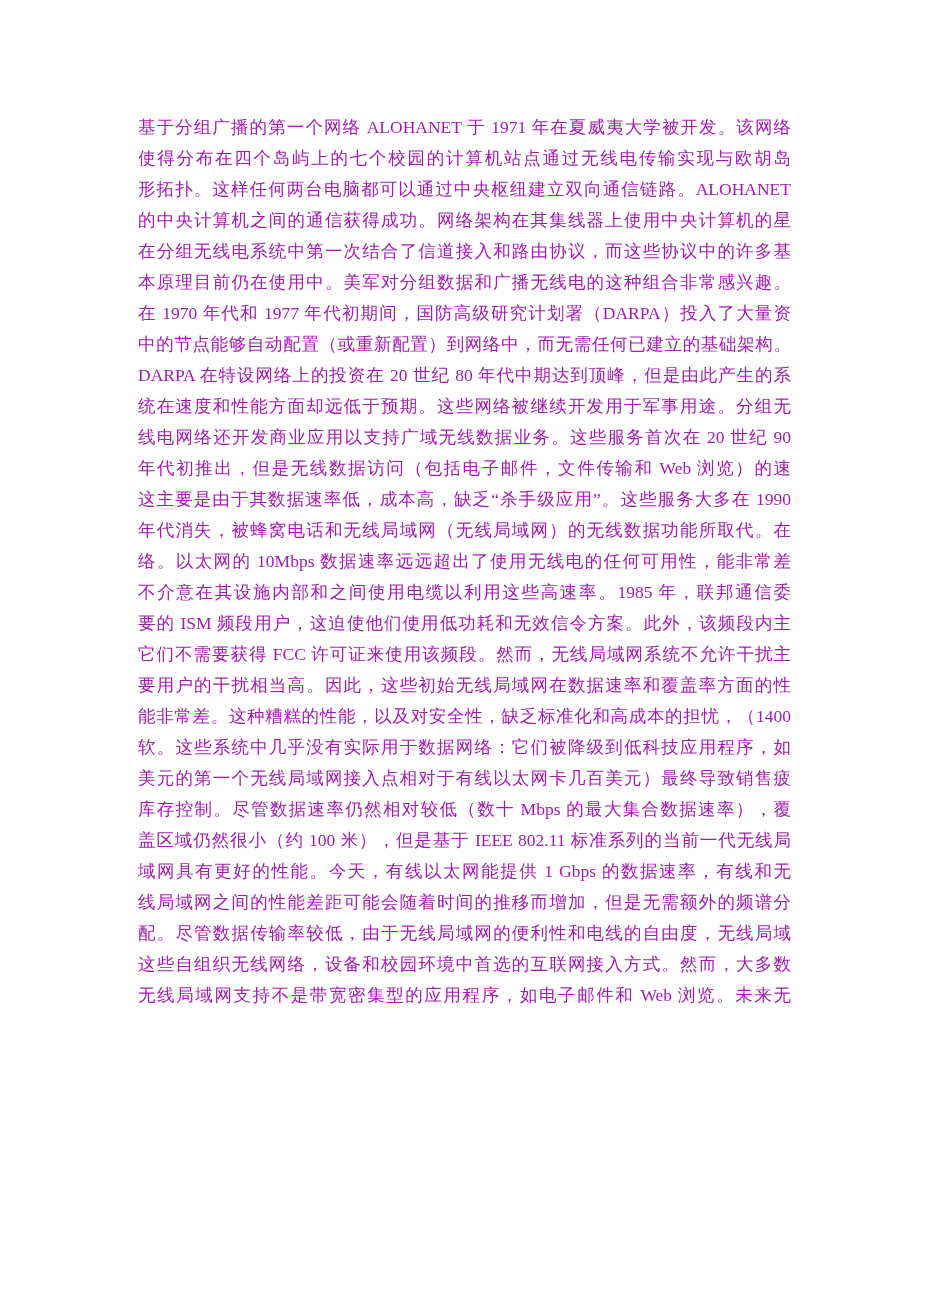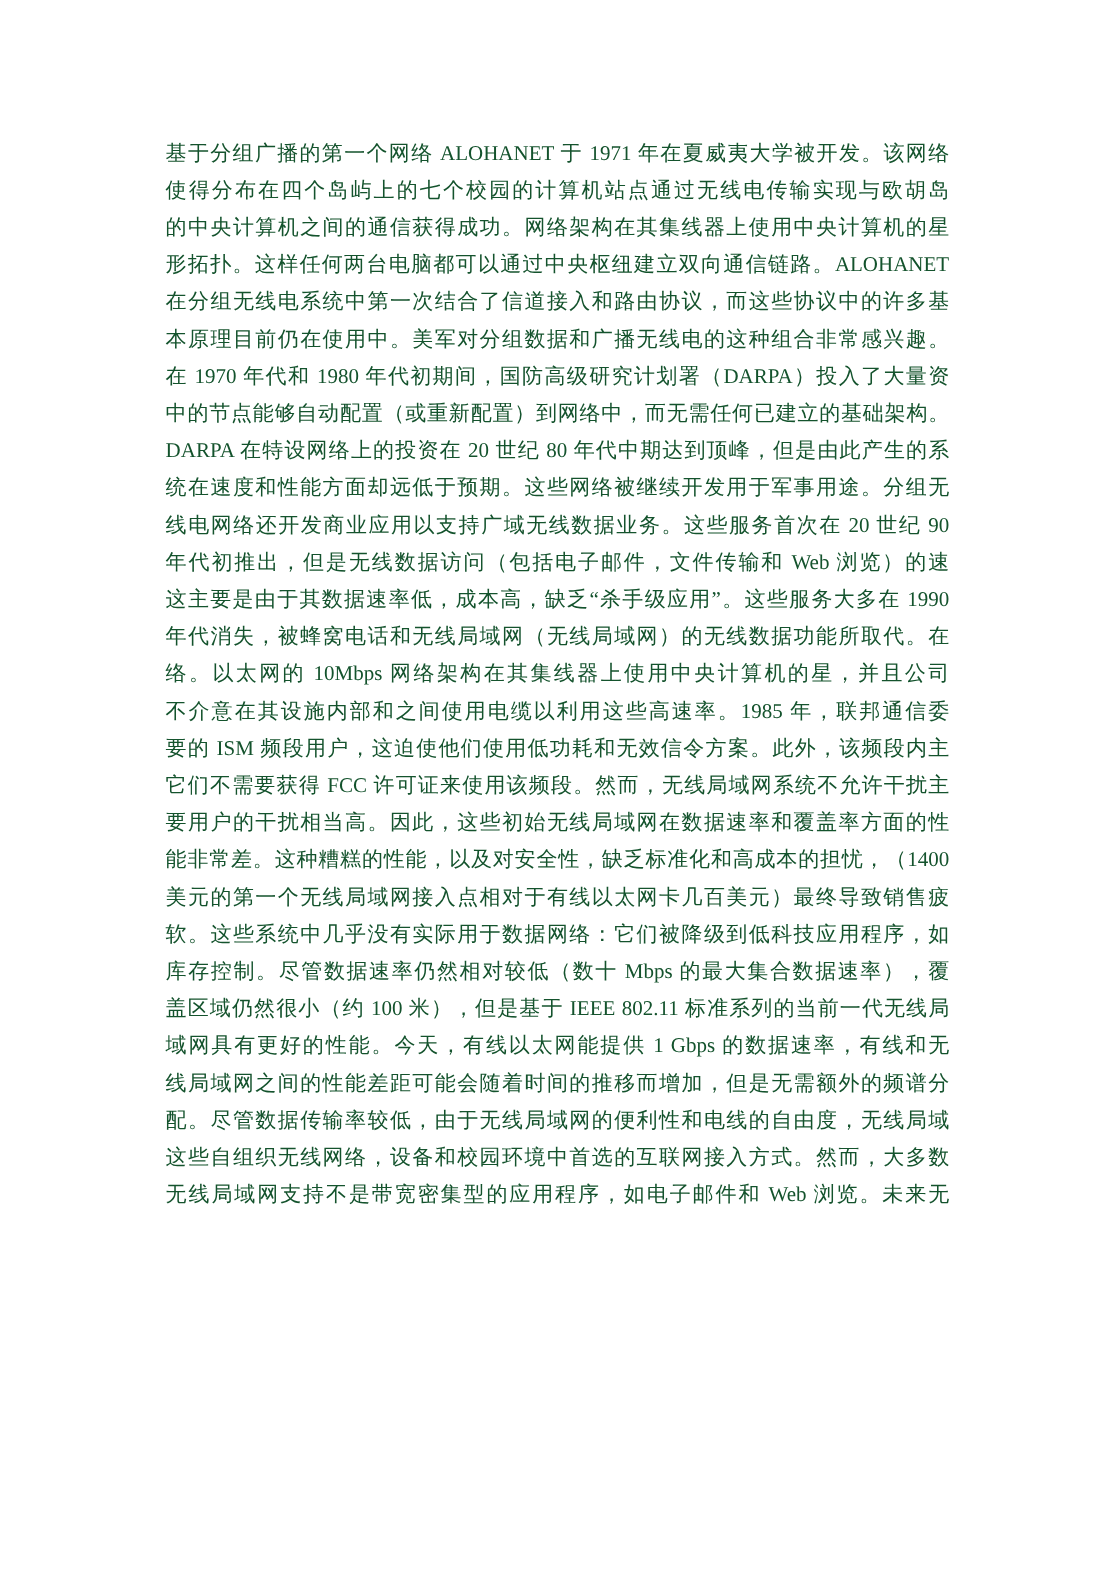--- a/index.html
+++ b/index.html
@@ -21,54 +21,54 @@
   .text-block {
     position: absolute;
     left: 138px;
     top: 112px;
     width: 653px;
   }
   .text-line {
     font-family: "Liberation Serif", "DejaVu Serif", serif;
     font-size: 17.5px;
     line-height: 31px;
-    color: #14532d;
+    color: #a21caf;
     text-align: justify;
     text-align-last: justify;
     white-space: normal;
     word-break: keep-all;
   }
 </style>
 </head>
 <body>
 
 <div class="page">
   <div class="text-block">
       <div class="text-line">基于分组广播的第一个网络 ALOHANET 于 1971 年在夏威夷大学被开发。该网络</div>
       <div class="text-line">使得分布在四个岛屿上的七个校园的计算机站点通过无线电传输实现与欧胡岛</div>
+      <div class="text-line">形拓扑。这样任何两台电脑都可以通过中央枢纽建立双向通信链路。ALOHANET</div>
       <div class="text-line">的中央计算机之间的通信获得成功。网络架构在其集线器上使用中央计算机的星</div>
-      <div class="text-line">形拓扑。这样任何两台电脑都可以通过中央枢纽建立双向通信链路。ALOHANET</div>
       <div class="text-line">在分组无线电系统中第一次结合了信道接入和路由协议，而这些协议中的许多基</div>
       <div class="text-line">本原理目前仍在使用中。美军对分组数据和广播无线电的这种组合非常感兴趣。</div>
-      <div class="text-line">在 1970 年代和 1980 年代初期间，国防高级研究计划署（DARPA）投入了大量资</div>
+      <div class="text-line">在 1970 年代和 1977 年代初期间，国防高级研究计划署（DARPA）投入了大量资</div>
       <div class="text-line">中的节点能够自动配置（或重新配置）到网络中，而无需任何已建立的基础架构。</div>
       <div class="text-line">DARPA 在特设网络上的投资在 20 世纪 80 年代中期达到顶峰，但是由此产生的系</div>
       <div class="text-line">统在速度和性能方面却远低于预期。这些网络被继续开发用于军事用途。分组无</div>
       <div class="text-line">线电网络还开发商业应用以支持广域无线数据业务。这些服务首次在 20 世纪 90</div>
       <div class="text-line">年代初推出，但是无线数据访问（包括电子邮件，文件传输和 Web 浏览）的速</div>
       <div class="text-line">这主要是由于其数据速率低，成本高，缺乏“杀手级应用”。这些服务大多在 1990</div>
       <div class="text-line">年代消失，被蜂窝电话和无线局域网（无线局域网）的无线数据功能所取代。在</div>
-      <div class="text-line">络。以太网的 10Mbps 网络架构在其集线器上使用中央计算机的星，并且公司</div>
+      <div class="text-line">络。以太网的 10Mbps 数据速率远远超出了使用无线电的任何可用性，能非常差</div>
       <div class="text-line">不介意在其设施内部和之间使用电缆以利用这些高速率。1985 年，联邦通信委</div>
       <div class="text-line">要的 ISM 频段用户，这迫使他们使用低功耗和无效信令方案。此外，该频段内主</div>
       <div class="text-line">它们不需要获得 FCC 许可证来使用该频段。然而，无线局域网系统不允许干扰主</div>
       <div class="text-line">要用户的干扰相当高。因此，这些初始无线局域网在数据速率和覆盖率方面的性</div>
       <div class="text-line">能非常差。这种糟糕的性能，以及对安全性，缺乏标准化和高成本的担忧，（1400</div>
+      <div class="text-line">软。这些系统中几乎没有实际用于数据网络：它们被降级到低科技应用程序，如</div>
       <div class="text-line">美元的第一个无线局域网接入点相对于有线以太网卡几百美元）最终导致销售疲</div>
-      <div class="text-line">软。这些系统中几乎没有实际用于数据网络：它们被降级到低科技应用程序，如</div>
       <div class="text-line">库存控制。尽管数据速率仍然相对较低（数十 Mbps 的最大集合数据速率），覆</div>
       <div class="text-line">盖区域仍然很小（约 100 米），但是基于 IEEE 802.11 标准系列的当前一代无线局</div>
       <div class="text-line">域网具有更好的性能。今天，有线以太网能提供 1 Gbps 的数据速率，有线和无</div>
       <div class="text-line">线局域网之间的性能差距可能会随着时间的推移而增加，但是无需额外的频谱分</div>
       <div class="text-line">配。尽管数据传输率较低，由于无线局域网的便利性和电线的自由度，无线局域</div>
       <div class="text-line">这些自组织无线网络，设备和校园环境中首选的互联网接入方式。然而，大多数</div>
       <div class="text-line">无线局域网支持不是带宽密集型的应用程序，如电子邮件和 Web 浏览。未来无</div>
     </div>
 </div>
 

